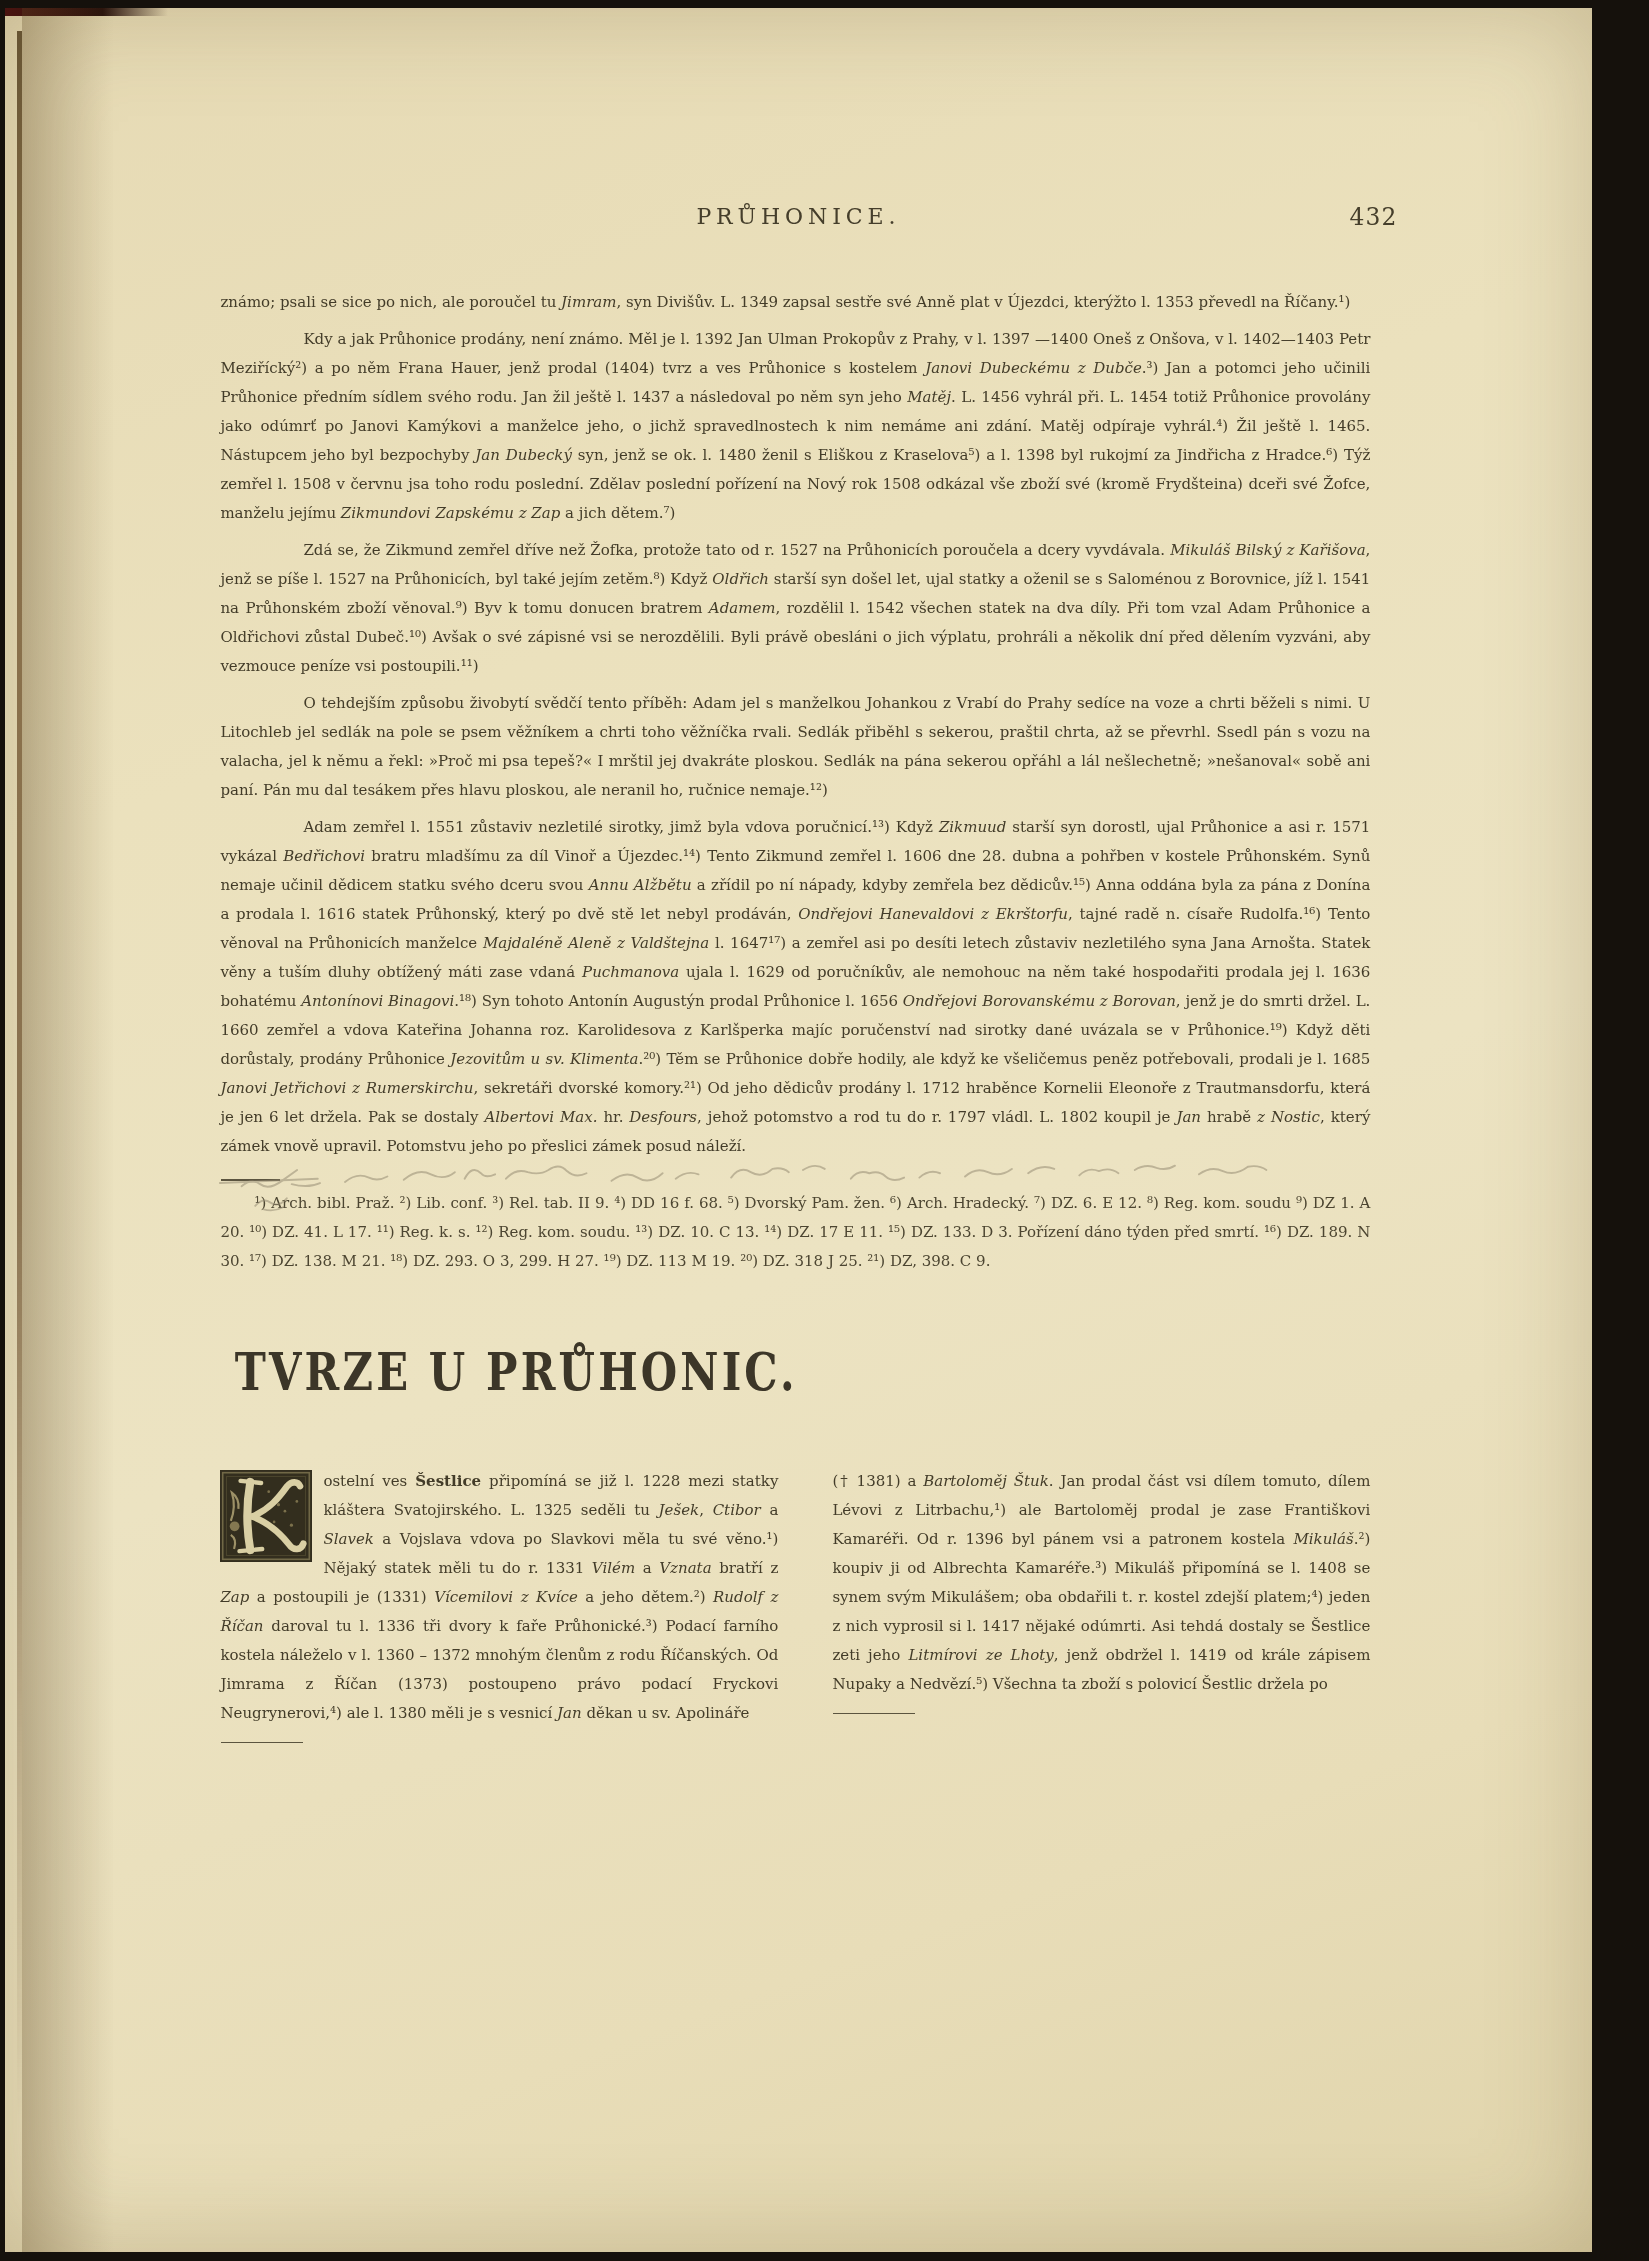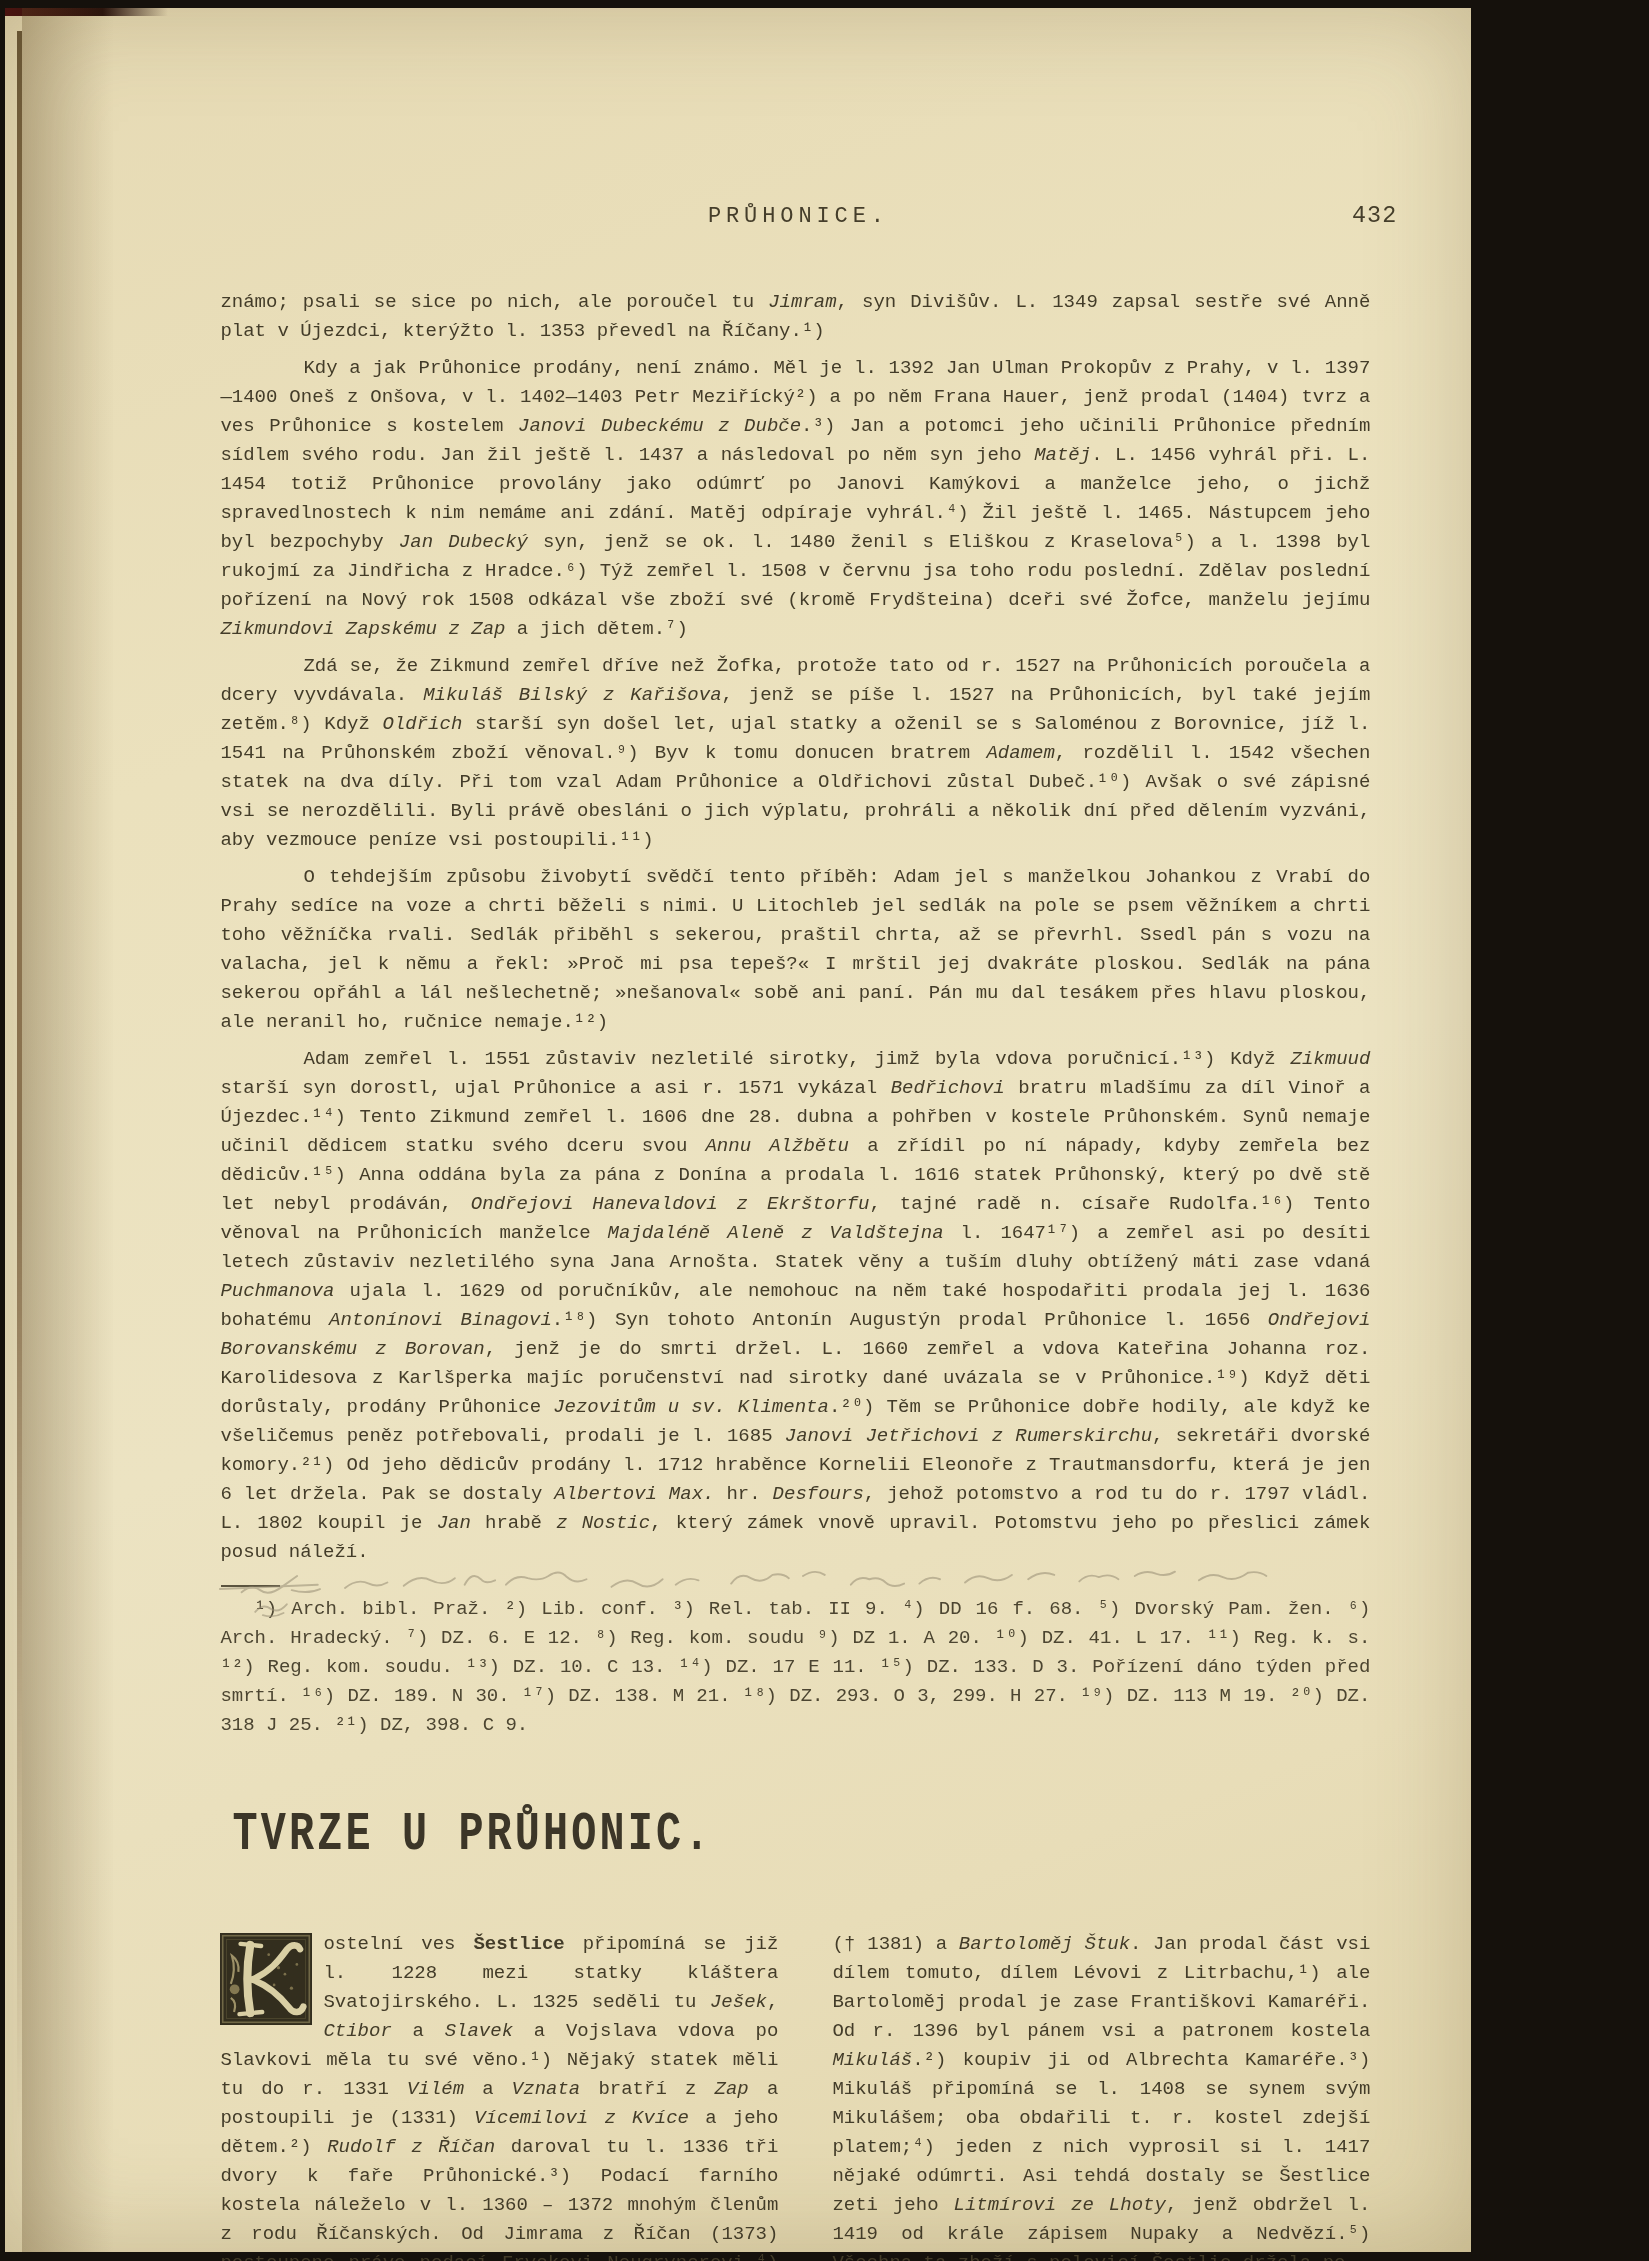--- a/index.html
+++ b/index.html
@@ -3,24 +3,23 @@
 <meta charset="utf-8">
 <style>
   html,body{margin:0;padding:0;}
   body{
     width:1649px;height:2261px;position:relative;overflow:hidden;
     background:#15110c;
     font-family:"DejaVu Serif","Liberation Serif",serif;
   }
   
   .page{
-    position:absolute;left:5.4px;top:7.6px;width:1466px;height:2244px;
+    position:absolute;left:5.4px;top:7.6px;width:1587px;height:2244px;
     background:linear-gradient(160deg,#e6dab4 0%,#ebe1bd 30%,#ece3c2 55%,#e8ddb8 80%,#e0d4ab 100%);
     box-shadow:inset 0 0 103px rgba(110,88,46,.28);
-    font-family:Liberation Mono, monospace;
   }
   .spine-smudge{position:absolute;left:0;top:0;width:163px;height:8.2px;
     background:linear-gradient(90deg,#4a1410,#2a130c 60%,transparent);}
   .fold-line{
     position:absolute;left:12px;top:23px;width:4.4px;height:2089px;
     background:linear-gradient(#54401f,#7a5e38 15%,#7c6240 55%,rgba(124,98,64,0));
     filter:blur(0.5px);opacity:.85;
   }
   .gutter-shade{
     position:absolute;left:16.3px;top:0;width:92px;height:2244px;
@@ -34,21 +33,21 @@
   }
   .page-num{
     position:absolute;left:1267px;top:195px;width:125px;text-align:right;
     font-size:23.4px;color:#453e2b;letter-spacing:1.1px;
   }
 
   .content{
     position:absolute;left:215px;top:280px;width:1150px;color:#433c29;
   }
   .content p{
-    margin:0;font-size:19px;line-height:29px;text-align:justify;
+    margin:0;font-size:15px;line-height:29px;text-align:justify;
   }
   .content p.ind{text-indent:83px;margin-top:8px;}
   .it{font-style:italic;}
   .bd{font-weight:bold;}
 
   .fnwrap{position:relative;margin-top:18.5px;}
   .fnrule{width:59px;height:2.2px;background:#5b543f;margin:0 0 7.6px 1.1px;}
   .fnrule.col{width:82px;height:1.6px;}
   .footnotes{
     font-size:16.3px;line-height:20px;color:#4c4531;text-align:justify;text-indent:34px;margin:0;

